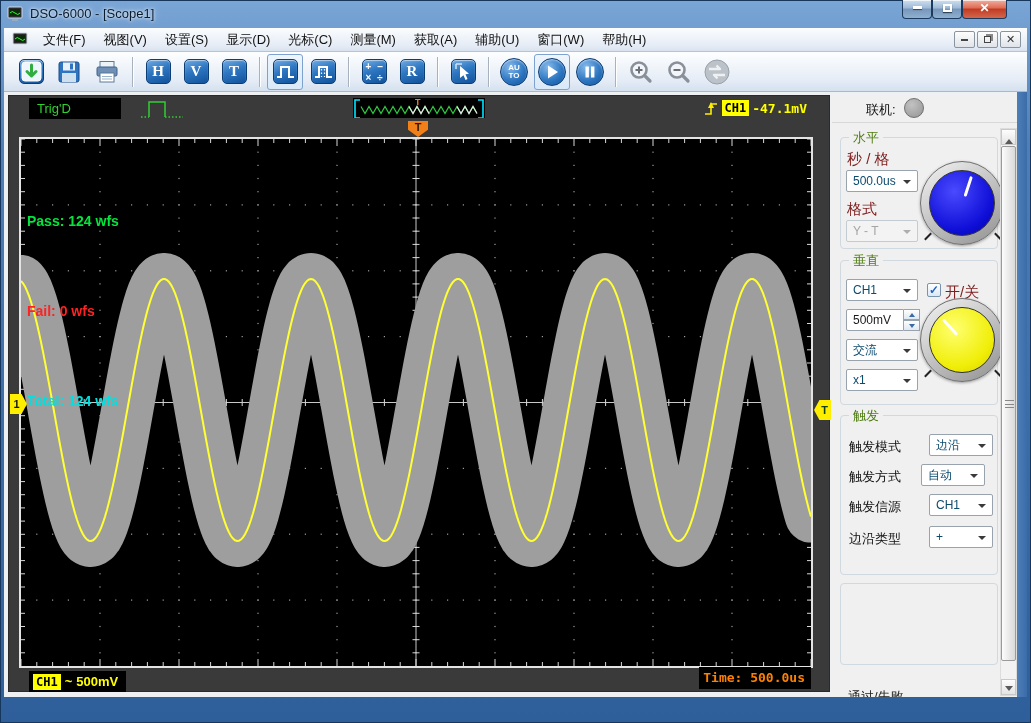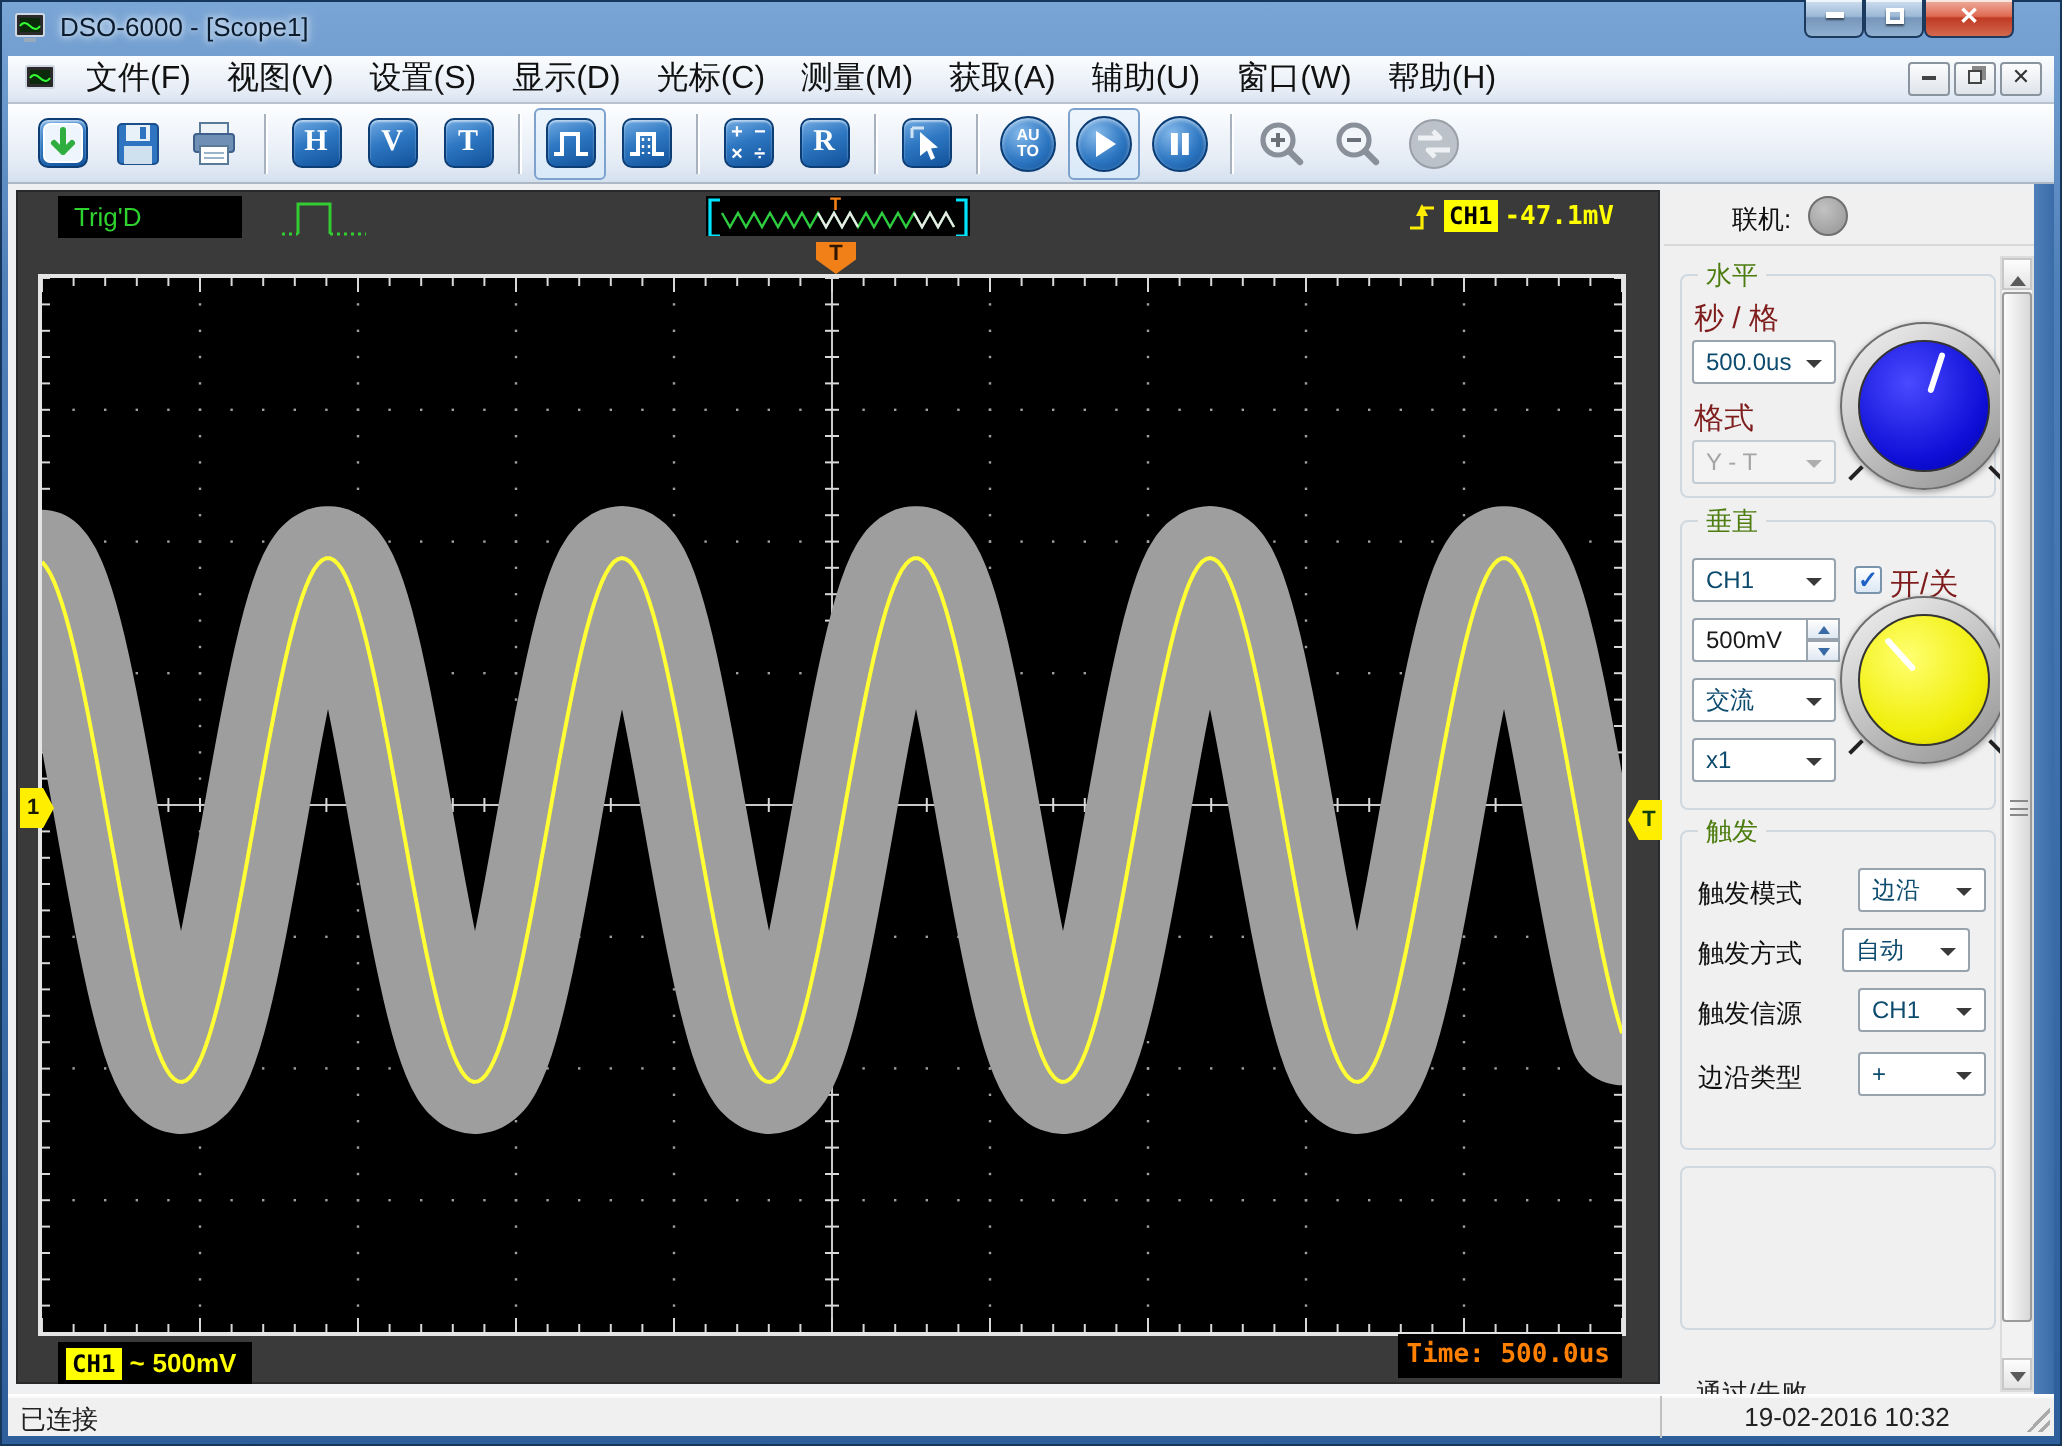--- a/index.html
+++ b/index.html
@@ -10,21 +10,21 @@
   #titlebar{left:0;top:0;width:100%;height:28px;}
   .app-icon{width:16px;height:16px;}
   #title-text{left:30px;top:6px;font-size:13px;color:#0b1b2e;text-shadow:0 0 3px rgba(255,255,255,.9),0 0 6px rgba(255,255,255,.7);white-space:nowrap;}
   .capbtn{top:0;height:19px;border:1px solid #1c3a5e;border-top:none;border-radius:0 0 4px 4px;background:linear-gradient(#cfe0f0 0%,#9db9d6 45%,#7796bb 50%,#8fb0d0 100%);color:#fff;text-align:center;line-height:17px;font-size:12px;box-shadow:inset 0 1px 0 rgba(255,255,255,.7);}
   #btn-close{background:linear-gradient(#f0b0a0 0%,#de6a52 45%,#c03a22 50%,#d2684e 100%);font-weight:bold;}
   .capglyph{display:inline-block;}
   #btn-min .capglyph{width:9px;height:3px;background:#fff;margin-bottom:3px;box-shadow:0 1px 1px #345;}
   #btn-max .capglyph{width:9px;height:8px;border:2px solid #fff;margin-top:4px;box-shadow:0 1px 1px #345;}
   
   #menubar{left:4px;top:28px;width:1023px;height:24px;background:linear-gradient(#fbfdfe,#e4ebf5 80%,#d8e2ef);border-bottom:1px solid #b9c3cf;display:flex;align-items:center;gap:2px;padding-left:4px;}
-  .menu-item{font-size:16px;color:#111;padding:16px 9px;cursor:default;}
+  .menu-item{font-size:13px;color:#111;padding:16px 9px;cursor:default;}
   .mdibtn{width:21px;height:17px;border:1px solid #8a949e;background:linear-gradient(#fdfdfd,#dfe4ea);border-radius:2px;text-align:center;line-height:14px;font-size:11px;color:#333;}
   #mdi-min-glyph{display:inline-block;width:7px;height:2px;background:#444;margin-bottom:2px;}
   #mdi-rest-glyph{display:inline-block;width:7px;height:7px;border:1px solid #444;box-shadow:2px -2px 0 -0px #888;margin-top:2px;}
   
   #toolbar{left:4px;top:52px;width:1023px;height:40px;background:linear-gradient(#fdfeff,#e6edf6 70%,#d5e1ef);border-bottom:1px solid #aeb8c4;display:flex;align-items:center;padding-left:8px;}
   .tb{width:36px;height:36px;display:flex;align-items:center;justify-content:center;margin:0 1px;}
   .tb.sel{background:linear-gradient(#eef5fc,#d9e9f8);border:1px solid #7da2ce;border-radius:3px;}
   .tbsep{width:1px;height:30px;background:#a8b2be;margin:0 6px;box-shadow:1px 0 0 #fff;}
   .tbsq{display:block;width:25px;height:25px;border-radius:5px;background:linear-gradient(160deg,#72abe2 0%,#2e77c2 45%,#11529a 100%);border:1px solid #0c3d74;box-shadow:inset 0 1px 1px rgba(255,255,255,.55);position:relative;}
   .tblt{color:#fff;font-weight:bold;font-size:15px;line-height:23px;display:block;text-align:center;font-family:"Liberation Serif",serif;}
@@ -1261,20 +1261,25 @@
             <line x1="786" y1="474.3" x2="790" y2="474.3" stroke="#d8d8d8"></line>
             <line x1="0" y1="487.5" x2="4" y2="487.5" stroke="#d8d8d8"></line>
             <line x1="786" y1="487.5" x2="790" y2="487.5" stroke="#d8d8d8"></line>
             <line x1="0" y1="500.7" x2="4" y2="500.7" stroke="#d8d8d8"></line>
             <line x1="786" y1="500.7" x2="790" y2="500.7" stroke="#d8d8d8"></line>
             <line x1="0" y1="513.8" x2="4" y2="513.8" stroke="#d8d8d8"></line>
             <line x1="786" y1="513.8" x2="790" y2="513.8" stroke="#d8d8d8"></line>
             <path d="M0.0,141.9L2.0,144.3L4.0,147.6L6.0,151.8L8.0,156.9L10.0,162.8L12.0,169.5L14.0,176.9L16.0,185.0L18.0,193.8L20.0,203.1L22.0,212.9L24.0,223.1L26.0,233.7L28.0,244.6L30.0,255.6L32.0,266.8L34.0,278.0L36.0,289.1L38.0,300.2L40.0,310.9L42.0,321.5L44.0,331.6L46.0,341.3L48.0,350.5L50.0,359.1L52.0,367.0L54.0,374.3L56.0,380.8L58.0,386.5L60.0,391.3L62.0,395.3L64.0,398.4L66.0,400.5L68.0,401.7L70.0,402.0L72.0,401.3L74.0,399.6L76.0,397.0L78.0,393.4L80.0,389.0L82.0,383.7L84.0,377.6L86.0,370.7L88.0,363.1L90.0,354.8L92.0,345.9L94.0,336.5L96.0,326.6L98.0,316.2L100.0,305.6L102.0,294.7L104.0,283.6L106.0,272.4L108.0,261.2L110.0,250.1L112.0,239.1L114.0,228.4L116.0,218.0L118.0,207.9L120.0,198.4L122.0,189.3L124.0,180.9L126.0,173.1L128.0,166.0L130.0,159.7L132.0,154.2L134.0,149.6L136.0,145.8L138.0,143.0L140.0,141.1L142.0,140.1L144.0,140.1L146.0,141.1L148.0,143.0L150.0,145.8L152.0,149.6L154.0,154.2L156.0,159.7L158.0,166.0L160.0,173.1L162.0,180.9L164.0,189.3L166.0,198.4L168.0,207.9L170.0,218.0L172.0,228.4L174.0,239.1L176.0,250.1L178.0,261.2L180.0,272.4L182.0,283.6L184.0,294.7L186.0,305.6L188.0,316.2L190.0,326.6L192.0,336.5L194.0,345.9L196.0,354.8L198.0,363.1L200.0,370.7L202.0,377.6L204.0,383.7L206.0,389.0L208.0,393.4L210.0,397.0L212.0,399.6L214.0,401.3L216.0,402.0L218.0,401.7L220.0,400.5L222.0,398.4L224.0,395.3L226.0,391.3L228.0,386.5L230.0,380.8L232.0,374.3L234.0,367.0L236.0,359.1L238.0,350.5L240.0,341.3L242.0,331.6L244.0,321.5L246.0,310.9L248.0,300.2L250.0,289.1L252.0,278.0L254.0,266.8L256.0,255.6L258.0,244.6L260.0,233.7L262.0,223.1L264.0,212.9L266.0,203.1L268.0,193.8L270.0,185.0L272.0,176.9L274.0,169.5L276.0,162.8L278.0,156.9L280.0,151.8L282.0,147.6L284.0,144.3L286.0,141.9L288.0,140.5L290.0,140.0L292.0,140.5L294.0,141.9L296.0,144.3L298.0,147.6L300.0,151.8L302.0,156.9L304.0,162.8L306.0,169.5L308.0,176.9L310.0,185.0L312.0,193.8L314.0,203.1L316.0,212.9L318.0,223.1L320.0,233.7L322.0,244.6L324.0,255.6L326.0,266.8L328.0,278.0L330.0,289.1L332.0,300.2L334.0,310.9L336.0,321.5L338.0,331.6L340.0,341.3L342.0,350.5L344.0,359.1L346.0,367.0L348.0,374.3L350.0,380.8L352.0,386.5L354.0,391.3L356.0,395.3L358.0,398.4L360.0,400.5L362.0,401.7L364.0,402.0L366.0,401.3L368.0,399.6L370.0,397.0L372.0,393.4L374.0,389.0L376.0,383.7L378.0,377.6L380.0,370.7L382.0,363.1L384.0,354.8L386.0,345.9L388.0,336.5L390.0,326.6L392.0,316.2L394.0,305.6L396.0,294.7L398.0,283.6L400.0,272.4L402.0,261.2L404.0,250.1L406.0,239.1L408.0,228.4L410.0,218.0L412.0,207.9L414.0,198.4L416.0,189.3L418.0,180.9L420.0,173.1L422.0,166.0L424.0,159.7L426.0,154.2L428.0,149.6L430.0,145.8L432.0,143.0L434.0,141.1L436.0,140.1L438.0,140.1L440.0,141.1L442.0,143.0L444.0,145.8L446.0,149.6L448.0,154.2L450.0,159.7L452.0,166.0L454.0,173.1L456.0,180.9L458.0,189.3L460.0,198.4L462.0,207.9L464.0,218.0L466.0,228.4L468.0,239.1L470.0,250.1L472.0,261.2L474.0,272.4L476.0,283.6L478.0,294.7L480.0,305.6L482.0,316.2L484.0,326.6L486.0,336.5L488.0,345.9L490.0,354.8L492.0,363.1L494.0,370.7L496.0,377.6L498.0,383.7L500.0,389.0L502.0,393.4L504.0,397.0L506.0,399.6L508.0,401.3L510.0,402.0L512.0,401.7L514.0,400.5L516.0,398.4L518.0,395.3L520.0,391.3L522.0,386.5L524.0,380.8L526.0,374.3L528.0,367.0L530.0,359.1L532.0,350.5L534.0,341.3L536.0,331.6L538.0,321.5L540.0,310.9L542.0,300.2L544.0,289.1L546.0,278.0L548.0,266.8L550.0,255.6L552.0,244.6L554.0,233.7L556.0,223.1L558.0,212.9L560.0,203.1L562.0,193.8L564.0,185.0L566.0,176.9L568.0,169.5L570.0,162.8L572.0,156.9L574.0,151.8L576.0,147.6L578.0,144.3L580.0,141.9L582.0,140.5L584.0,140.0L586.0,140.5L588.0,141.9L590.0,144.3L592.0,147.6L594.0,151.8L596.0,156.9L598.0,162.8L600.0,169.5L602.0,176.9L604.0,185.0L606.0,193.8L608.0,203.1L610.0,212.9L612.0,223.1L614.0,233.7L616.0,244.6L618.0,255.6L620.0,266.8L622.0,278.0L624.0,289.1L626.0,300.2L628.0,310.9L630.0,321.5L632.0,331.6L634.0,341.3L636.0,350.5L638.0,359.1L640.0,367.0L642.0,374.3L644.0,380.8L646.0,386.5L648.0,391.3L650.0,395.3L652.0,398.4L654.0,400.5L656.0,401.7L658.0,402.0L660.0,401.3L662.0,399.6L664.0,397.0L666.0,393.4L668.0,389.0L670.0,383.7L672.0,377.6L674.0,370.7L676.0,363.1L678.0,354.8L680.0,345.9L682.0,336.5L684.0,326.6L686.0,316.2L688.0,305.6L690.0,294.7L692.0,283.6L694.0,272.4L696.0,261.2L698.0,250.1L700.0,239.1L702.0,228.4L704.0,218.0L706.0,207.9L708.0,198.4L710.0,189.3L712.0,180.9L714.0,173.1L716.0,166.0L718.0,159.7L720.0,154.2L722.0,149.6L724.0,145.8L726.0,143.0L728.0,141.1L730.0,140.1L732.0,140.1L734.0,141.1L736.0,143.0L738.0,145.8L740.0,149.6L742.0,154.2L744.0,159.7L746.0,166.0L748.0,173.1L750.0,180.9L752.0,189.3L754.0,198.4L756.0,207.9L758.0,218.0L760.0,228.4L762.0,239.1L764.0,250.1L766.0,261.2L768.0,272.4L770.0,283.6L772.0,294.7L774.0,305.6L776.0,316.2L778.0,326.6L780.0,336.5L782.0,345.9L784.0,354.8L786.0,363.1L788.0,370.7L790.0,377.6" fill="none" stroke="#9e9e9e" stroke-width="52" stroke-linejoin="round" stroke-linecap="round"></path>
             <path d="M0.0,141.9L2.0,144.3L4.0,147.6L6.0,151.8L8.0,156.9L10.0,162.8L12.0,169.5L14.0,176.9L16.0,185.0L18.0,193.8L20.0,203.1L22.0,212.9L24.0,223.1L26.0,233.7L28.0,244.6L30.0,255.6L32.0,266.8L34.0,278.0L36.0,289.1L38.0,300.2L40.0,310.9L42.0,321.5L44.0,331.6L46.0,341.3L48.0,350.5L50.0,359.1L52.0,367.0L54.0,374.3L56.0,380.8L58.0,386.5L60.0,391.3L62.0,395.3L64.0,398.4L66.0,400.5L68.0,401.7L70.0,402.0L72.0,401.3L74.0,399.6L76.0,397.0L78.0,393.4L80.0,389.0L82.0,383.7L84.0,377.6L86.0,370.7L88.0,363.1L90.0,354.8L92.0,345.9L94.0,336.5L96.0,326.6L98.0,316.2L100.0,305.6L102.0,294.7L104.0,283.6L106.0,272.4L108.0,261.2L110.0,250.1L112.0,239.1L114.0,228.4L116.0,218.0L118.0,207.9L120.0,198.4L122.0,189.3L124.0,180.9L126.0,173.1L128.0,166.0L130.0,159.7L132.0,154.2L134.0,149.6L136.0,145.8L138.0,143.0L140.0,141.1L142.0,140.1L144.0,140.1L146.0,141.1L148.0,143.0L150.0,145.8L152.0,149.6L154.0,154.2L156.0,159.7L158.0,166.0L160.0,173.1L162.0,180.9L164.0,189.3L166.0,198.4L168.0,207.9L170.0,218.0L172.0,228.4L174.0,239.1L176.0,250.1L178.0,261.2L180.0,272.4L182.0,283.6L184.0,294.7L186.0,305.6L188.0,316.2L190.0,326.6L192.0,336.5L194.0,345.9L196.0,354.8L198.0,363.1L200.0,370.7L202.0,377.6L204.0,383.7L206.0,389.0L208.0,393.4L210.0,397.0L212.0,399.6L214.0,401.3L216.0,402.0L218.0,401.7L220.0,400.5L222.0,398.4L224.0,395.3L226.0,391.3L228.0,386.5L230.0,380.8L232.0,374.3L234.0,367.0L236.0,359.1L238.0,350.5L240.0,341.3L242.0,331.6L244.0,321.5L246.0,310.9L248.0,300.2L250.0,289.1L252.0,278.0L254.0,266.8L256.0,255.6L258.0,244.6L260.0,233.7L262.0,223.1L264.0,212.9L266.0,203.1L268.0,193.8L270.0,185.0L272.0,176.9L274.0,169.5L276.0,162.8L278.0,156.9L280.0,151.8L282.0,147.6L284.0,144.3L286.0,141.9L288.0,140.5L290.0,140.0L292.0,140.5L294.0,141.9L296.0,144.3L298.0,147.6L300.0,151.8L302.0,156.9L304.0,162.8L306.0,169.5L308.0,176.9L310.0,185.0L312.0,193.8L314.0,203.1L316.0,212.9L318.0,223.1L320.0,233.7L322.0,244.6L324.0,255.6L326.0,266.8L328.0,278.0L330.0,289.1L332.0,300.2L334.0,310.9L336.0,321.5L338.0,331.6L340.0,341.3L342.0,350.5L344.0,359.1L346.0,367.0L348.0,374.3L350.0,380.8L352.0,386.5L354.0,391.3L356.0,395.3L358.0,398.4L360.0,400.5L362.0,401.7L364.0,402.0L366.0,401.3L368.0,399.6L370.0,397.0L372.0,393.4L374.0,389.0L376.0,383.7L378.0,377.6L380.0,370.7L382.0,363.1L384.0,354.8L386.0,345.9L388.0,336.5L390.0,326.6L392.0,316.2L394.0,305.6L396.0,294.7L398.0,283.6L400.0,272.4L402.0,261.2L404.0,250.1L406.0,239.1L408.0,228.4L410.0,218.0L412.0,207.9L414.0,198.4L416.0,189.3L418.0,180.9L420.0,173.1L422.0,166.0L424.0,159.7L426.0,154.2L428.0,149.6L430.0,145.8L432.0,143.0L434.0,141.1L436.0,140.1L438.0,140.1L440.0,141.1L442.0,143.0L444.0,145.8L446.0,149.6L448.0,154.2L450.0,159.7L452.0,166.0L454.0,173.1L456.0,180.9L458.0,189.3L460.0,198.4L462.0,207.9L464.0,218.0L466.0,228.4L468.0,239.1L470.0,250.1L472.0,261.2L474.0,272.4L476.0,283.6L478.0,294.7L480.0,305.6L482.0,316.2L484.0,326.6L486.0,336.5L488.0,345.9L490.0,354.8L492.0,363.1L494.0,370.7L496.0,377.6L498.0,383.7L500.0,389.0L502.0,393.4L504.0,397.0L506.0,399.6L508.0,401.3L510.0,402.0L512.0,401.7L514.0,400.5L516.0,398.4L518.0,395.3L520.0,391.3L522.0,386.5L524.0,380.8L526.0,374.3L528.0,367.0L530.0,359.1L532.0,350.5L534.0,341.3L536.0,331.6L538.0,321.5L540.0,310.9L542.0,300.2L544.0,289.1L546.0,278.0L548.0,266.8L550.0,255.6L552.0,244.6L554.0,233.7L556.0,223.1L558.0,212.9L560.0,203.1L562.0,193.8L564.0,185.0L566.0,176.9L568.0,169.5L570.0,162.8L572.0,156.9L574.0,151.8L576.0,147.6L578.0,144.3L580.0,141.9L582.0,140.5L584.0,140.0L586.0,140.5L588.0,141.9L590.0,144.3L592.0,147.6L594.0,151.8L596.0,156.9L598.0,162.8L600.0,169.5L602.0,176.9L604.0,185.0L606.0,193.8L608.0,203.1L610.0,212.9L612.0,223.1L614.0,233.7L616.0,244.6L618.0,255.6L620.0,266.8L622.0,278.0L624.0,289.1L626.0,300.2L628.0,310.9L630.0,321.5L632.0,331.6L634.0,341.3L636.0,350.5L638.0,359.1L640.0,367.0L642.0,374.3L644.0,380.8L646.0,386.5L648.0,391.3L650.0,395.3L652.0,398.4L654.0,400.5L656.0,401.7L658.0,402.0L660.0,401.3L662.0,399.6L664.0,397.0L666.0,393.4L668.0,389.0L670.0,383.7L672.0,377.6L674.0,370.7L676.0,363.1L678.0,354.8L680.0,345.9L682.0,336.5L684.0,326.6L686.0,316.2L688.0,305.6L690.0,294.7L692.0,283.6L694.0,272.4L696.0,261.2L698.0,250.1L700.0,239.1L702.0,228.4L704.0,218.0L706.0,207.9L708.0,198.4L710.0,189.3L712.0,180.9L714.0,173.1L716.0,166.0L718.0,159.7L720.0,154.2L722.0,149.6L724.0,145.8L726.0,143.0L728.0,141.1L730.0,140.1L732.0,140.1L734.0,141.1L736.0,143.0L738.0,145.8L740.0,149.6L742.0,154.2L744.0,159.7L746.0,166.0L748.0,173.1L750.0,180.9L752.0,189.3L754.0,198.4L756.0,207.9L758.0,218.0L760.0,228.4L762.0,239.1L764.0,250.1L766.0,261.2L768.0,272.4L770.0,283.6L772.0,294.7L774.0,305.6L776.0,316.2L778.0,326.6L780.0,336.5L782.0,345.9L784.0,354.8L786.0,363.1L788.0,370.7L790.0,377.6" fill="none" stroke="#ffff33" stroke-width="2"></path>
           </svg>
+        <div id="stats" class="abs">
+          <div style="color: rgb(0, 230, 60);">Pass: 124 wfs</div>
+          <div style="color: rgb(255, 34, 34);">Fail: 0 wfs</div>
+          <div style="color: rgb(0, 224, 224);">Total: 124 wfs</div>
+        </div>
       </div>
 
       <div id="mk-top" class="abs mk">T</div>
       <div id="mk-ch" class="abs mk">1</div>
       <div id="mk-tr" class="abs mk">T</div>
 
       <div id="chlabel" class="abs">
         <span class="chbadge">CH1</span>
         <span>~</span>
         <span>500mV</span>
@@ -1344,18 +1349,13 @@
       <div id="sbar" class="abs">
         <span id="sb-up" class="sb-arrow" style="top:0"><i></i></span>
         <div id="sb-thumb">
             <span id="sb-grip"></span>
           </div>
         <span id="sb-dn" class="sb-arrow" style="bottom:0"><i></i></span>
       </div>
     </div>
   </div>
 
-  <div id="statusbar" class="abs">
-    <span id="status-left" class="abs">已连接</span>
-    <span id="status-date" class="abs">19-02-2016  10:32</span>
-    <span id="grip" class="abs"></span>
-  </div>
 </div>
 
 </body></html>

